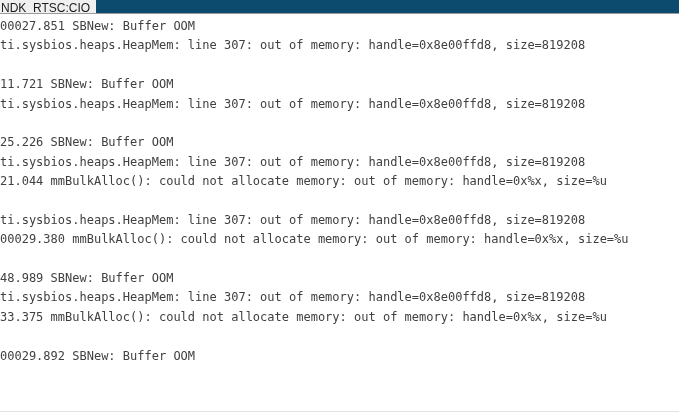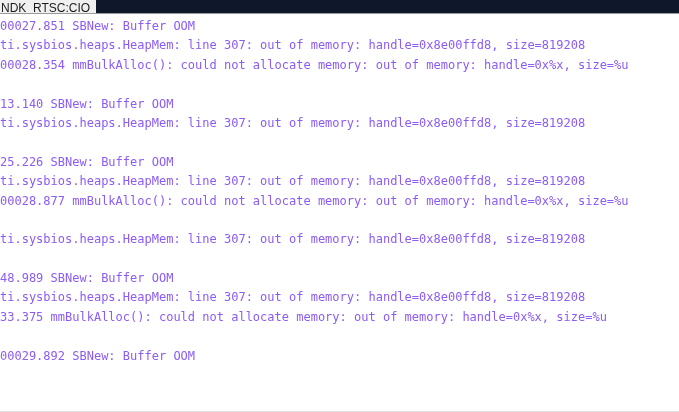--- a/index.html
+++ b/index.html
@@ -18,21 +18,21 @@
     height: 412px;
     box-sizing: border-box;
     display: flex;
     flex-direction: column;
     background: #ffffff;
     position: relative;
   }
   
   .tab-bar {
     height: 14px;
-    background: #0f172a;
+    background: #0c4a6e;
     border-bottom: 1px solid #9a9a9a;
     box-sizing: border-box;
     display: flex;
     align-items: flex-end;
     overflow: hidden;
     flex: 0 0 auto;
   }
   .tab {
     background: #f0f0f0;
     padding: 0 6px 0 1px;
@@ -55,21 +55,21 @@
     flex: 1 1 auto;
     background: #ffffff;
     padding: 3px 0 0 0;
     overflow: hidden;
     position: relative;
   }
   .log-line {
     font-family: "DejaVu Sans Mono", monospace;
     font-size: 12px;
     line-height: 19.4px;
-    color: #8b5cf6;
+    color: #404040;
     white-space: pre;
     height: 19.4px;
     letter-spacing: 0px;
     padding-left: 0px;
   }
   .log-line.blank {
     height: 19.4px;
   }
   
   .bottom-border {
@@ -86,30 +86,30 @@
   <div class="tab-bar">
     <div class="tab">
       <span class="tab-label">NDK_RTSC:CIO</span>
     </div>
   </div>
 
   <div class="log-output">
 
   <div class="log-line">00027.851 SBNew: Buffer OOM</div>
       <div class="log-line">ti.sysbios.heaps.HeapMem: line 307: out of memory: handle=0x8e00ffd8, size=819208</div>
-      <div class="log-line">00028.354 mmBulkAlloc(): could not allocate memory: out of memory: handle=0x%x, size=%u</div>
       <div class="log-line blank"></div>
-      <div class="log-line">13.140 SBNew: Buffer OOM</div>
+      <div class="log-line">11.721 SBNew: Buffer OOM</div>
       <div class="log-line">ti.sysbios.heaps.HeapMem: line 307: out of memory: handle=0x8e00ffd8, size=819208</div>
       <div class="log-line blank"></div>
       <div class="log-line">25.226 SBNew: Buffer OOM</div>
       <div class="log-line">ti.sysbios.heaps.HeapMem: line 307: out of memory: handle=0x8e00ffd8, size=819208</div>
-      <div class="log-line">00028.877 mmBulkAlloc(): could not allocate memory: out of memory: handle=0x%x, size=%u</div>
+      <div class="log-line">21.044 mmBulkAlloc(): could not allocate memory: out of memory: handle=0x%x, size=%u</div>
       <div class="log-line blank"></div>
       <div class="log-line">ti.sysbios.heaps.HeapMem: line 307: out of memory: handle=0x8e00ffd8, size=819208</div>
+      <div class="log-line">00029.380 mmBulkAlloc(): could not allocate memory: out of memory: handle=0x%x, size=%u</div>
       <div class="log-line blank"></div>
       <div class="log-line">48.989 SBNew: Buffer OOM</div>
       <div class="log-line">ti.sysbios.heaps.HeapMem: line 307: out of memory: handle=0x8e00ffd8, size=819208</div>
       <div class="log-line">33.375 mmBulkAlloc(): could not allocate memory: out of memory: handle=0x%x, size=%u</div>
       <div class="log-line blank"></div>
       <div class="log-line">00029.892 SBNew: Buffer OOM</div>
     </div>
 
   <div class="bottom-border"></div>
 

